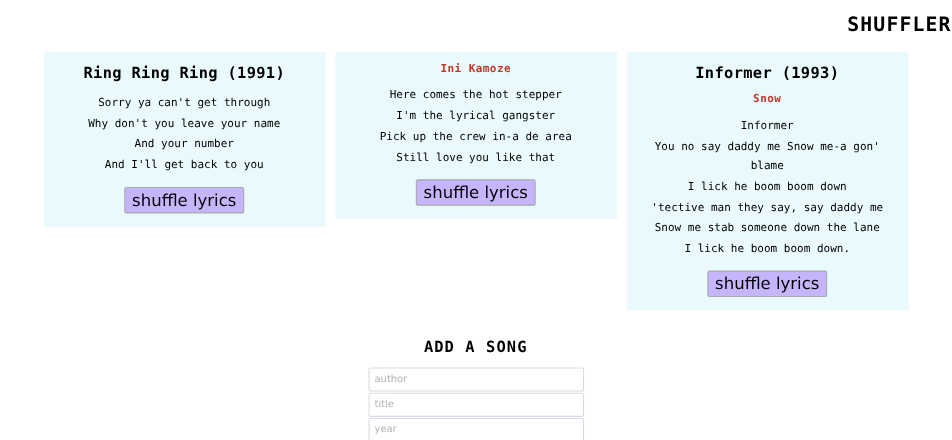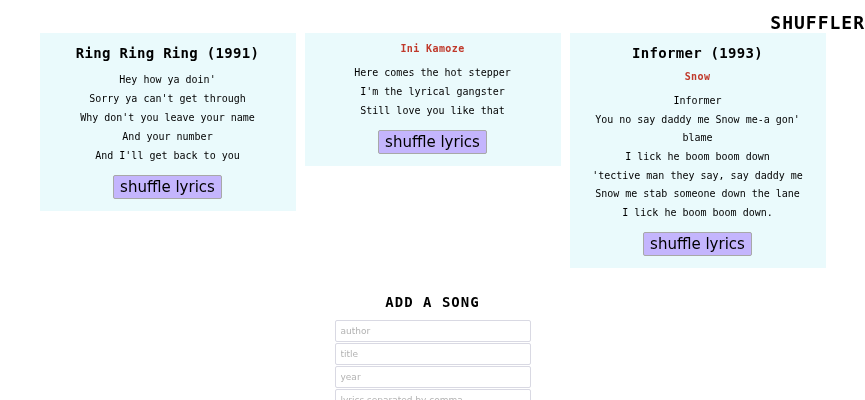--- a/index.html
+++ b/index.html
@@ -21,20 +21,21 @@
     font-size: 18px;
     letter-spacing: 1px;
     margin: 12px 0 0 0;
     padding: 0;
   }
   .cards-row {
     display: flex;
     justify-content: center;
     align-items: flex-start;
     gap: 9px;
+    margin-top: 14px;
     padding: 0 36px;
     box-sizing: border-box;
   }
   .song-card {
     background: #eafafc;
     width: 256px;
     box-sizing: border-box;
     padding: 10px 8px 12px 8px;
     text-align: center;
   }
@@ -104,32 +105,32 @@
 </style>
 </head>
 <body>
 
 <h1 class="page-title">SHUFFLER</h1>
 
 <div class="cards-row">
 
   <div class="song-card">
     <div class="song-title">Ring Ring Ring (1991)</div>
-    <p class="lyric-line">Hey how ya doin'</p>
     <p class="lyric-line">Sorry ya can't get through</p>
     <p class="lyric-line">Why don't you leave your name</p>
     <p class="lyric-line">And your number</p>
     <p class="lyric-line">And I'll get back to you</p>
     <button class="shuffle-btn">shuffle lyrics</button>
   </div>
 
   <div class="song-card">
     <div class="song-author">Ini Kamoze</div>
     <p class="lyric-line">Here comes the hot stepper</p>
     <p class="lyric-line">I'm the lyrical gangster</p>
+    <p class="lyric-line">Pick up the crew in-a de area</p>
     <p class="lyric-line">Still love you like that</p>
     <button class="shuffle-btn">shuffle lyrics</button>
   </div>
 
   <div class="song-card">
     <div class="song-title">Informer (1993)</div>
     <div class="song-author">Snow</div>
     <p class="lyric-line">Informer</p>
     <p class="lyric-line">You no say daddy me Snow me-a gon' blame</p>
     <p class="lyric-line">I lick he boom boom down</p>

